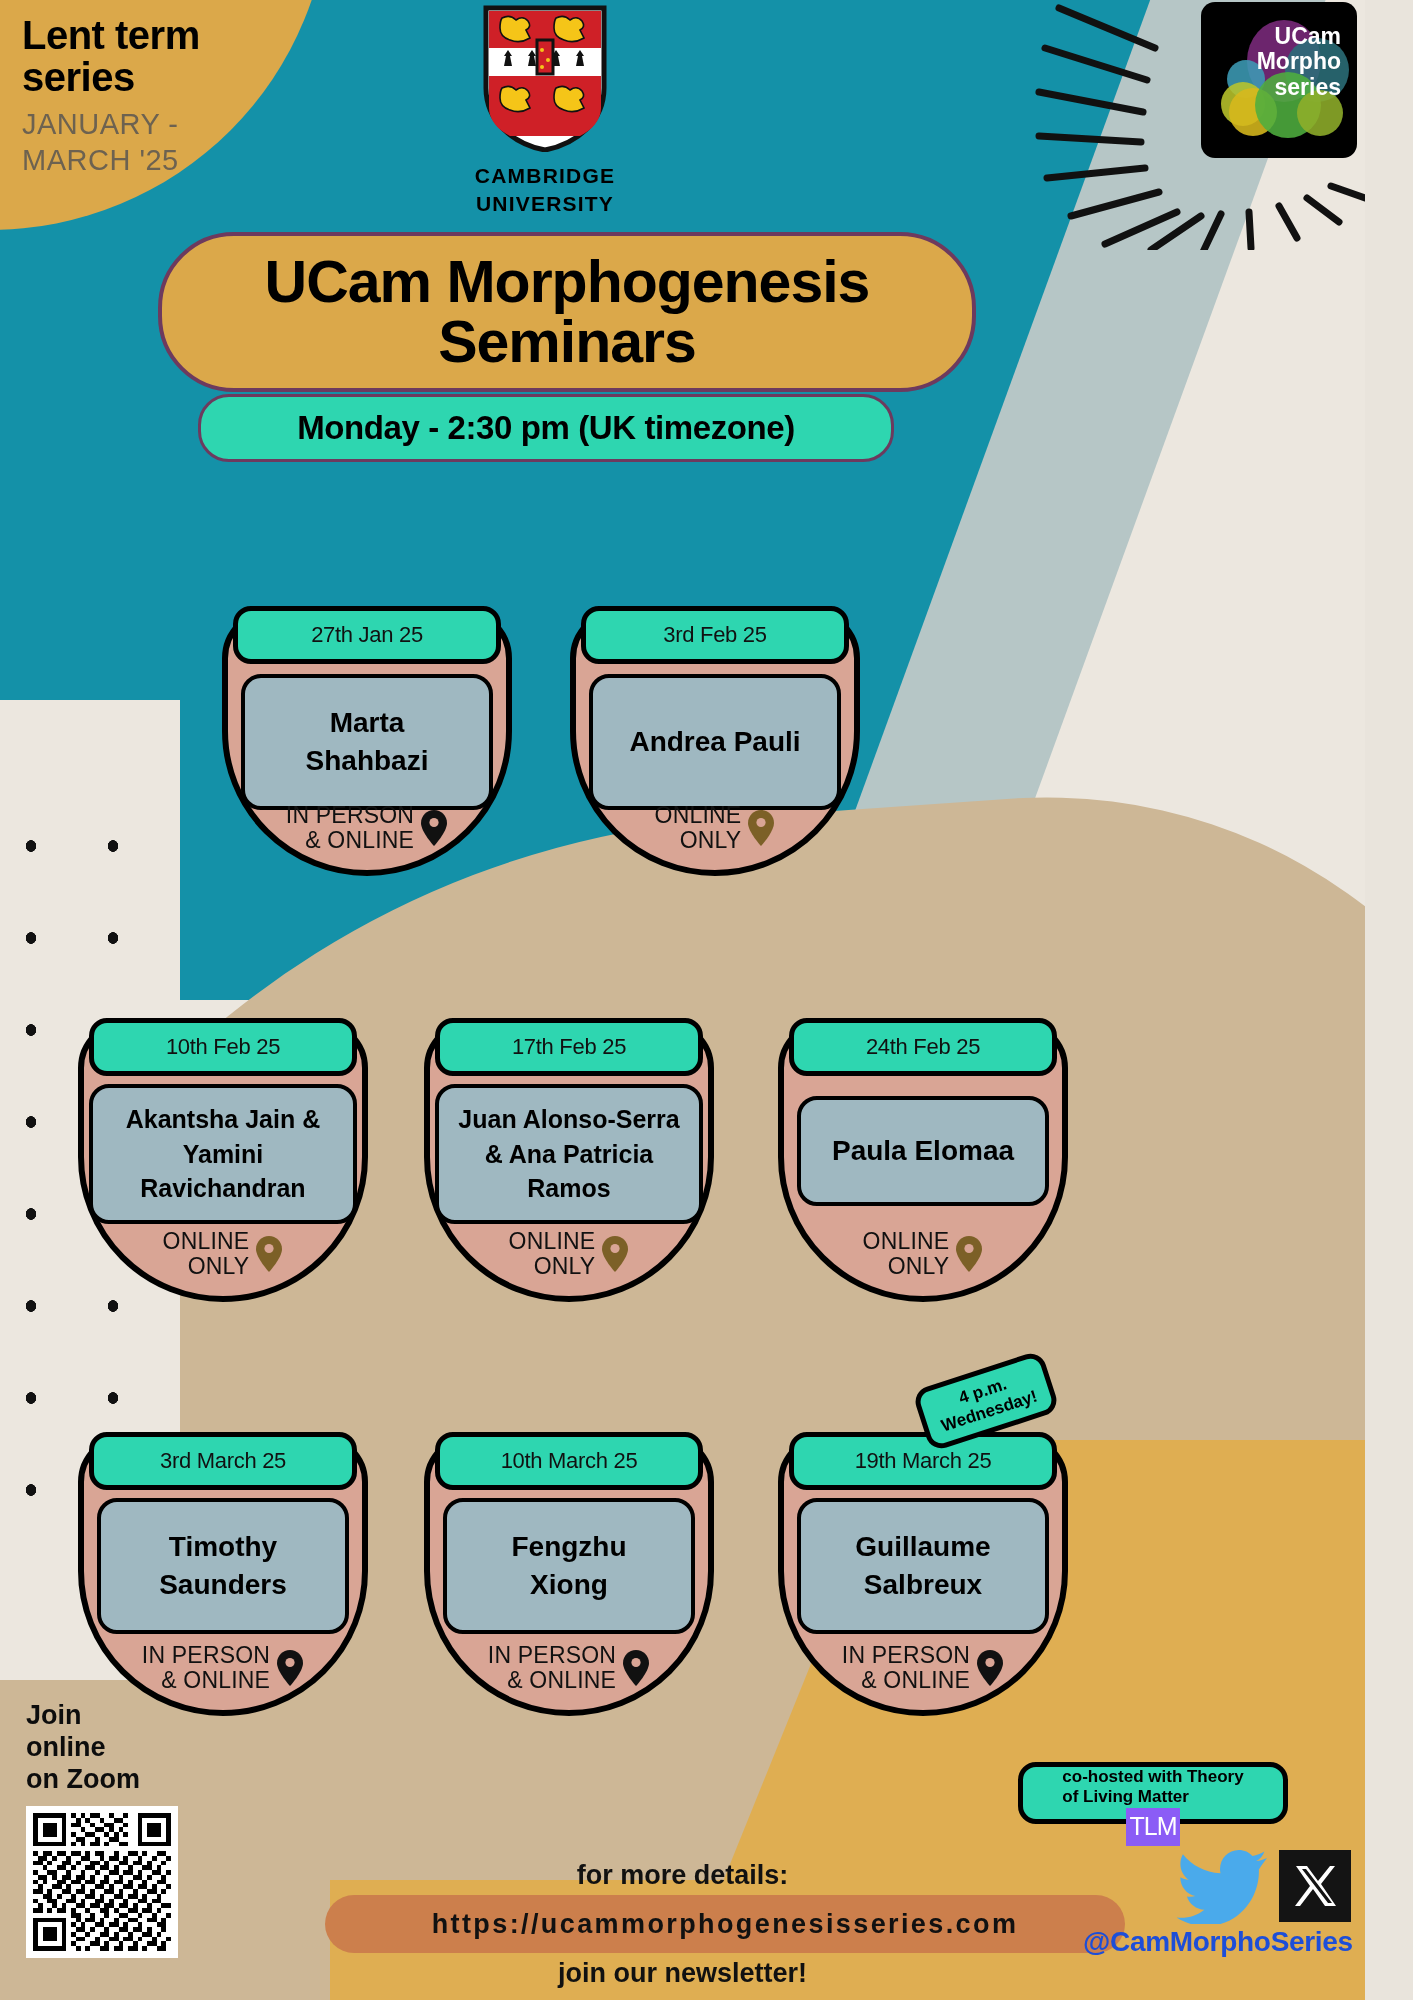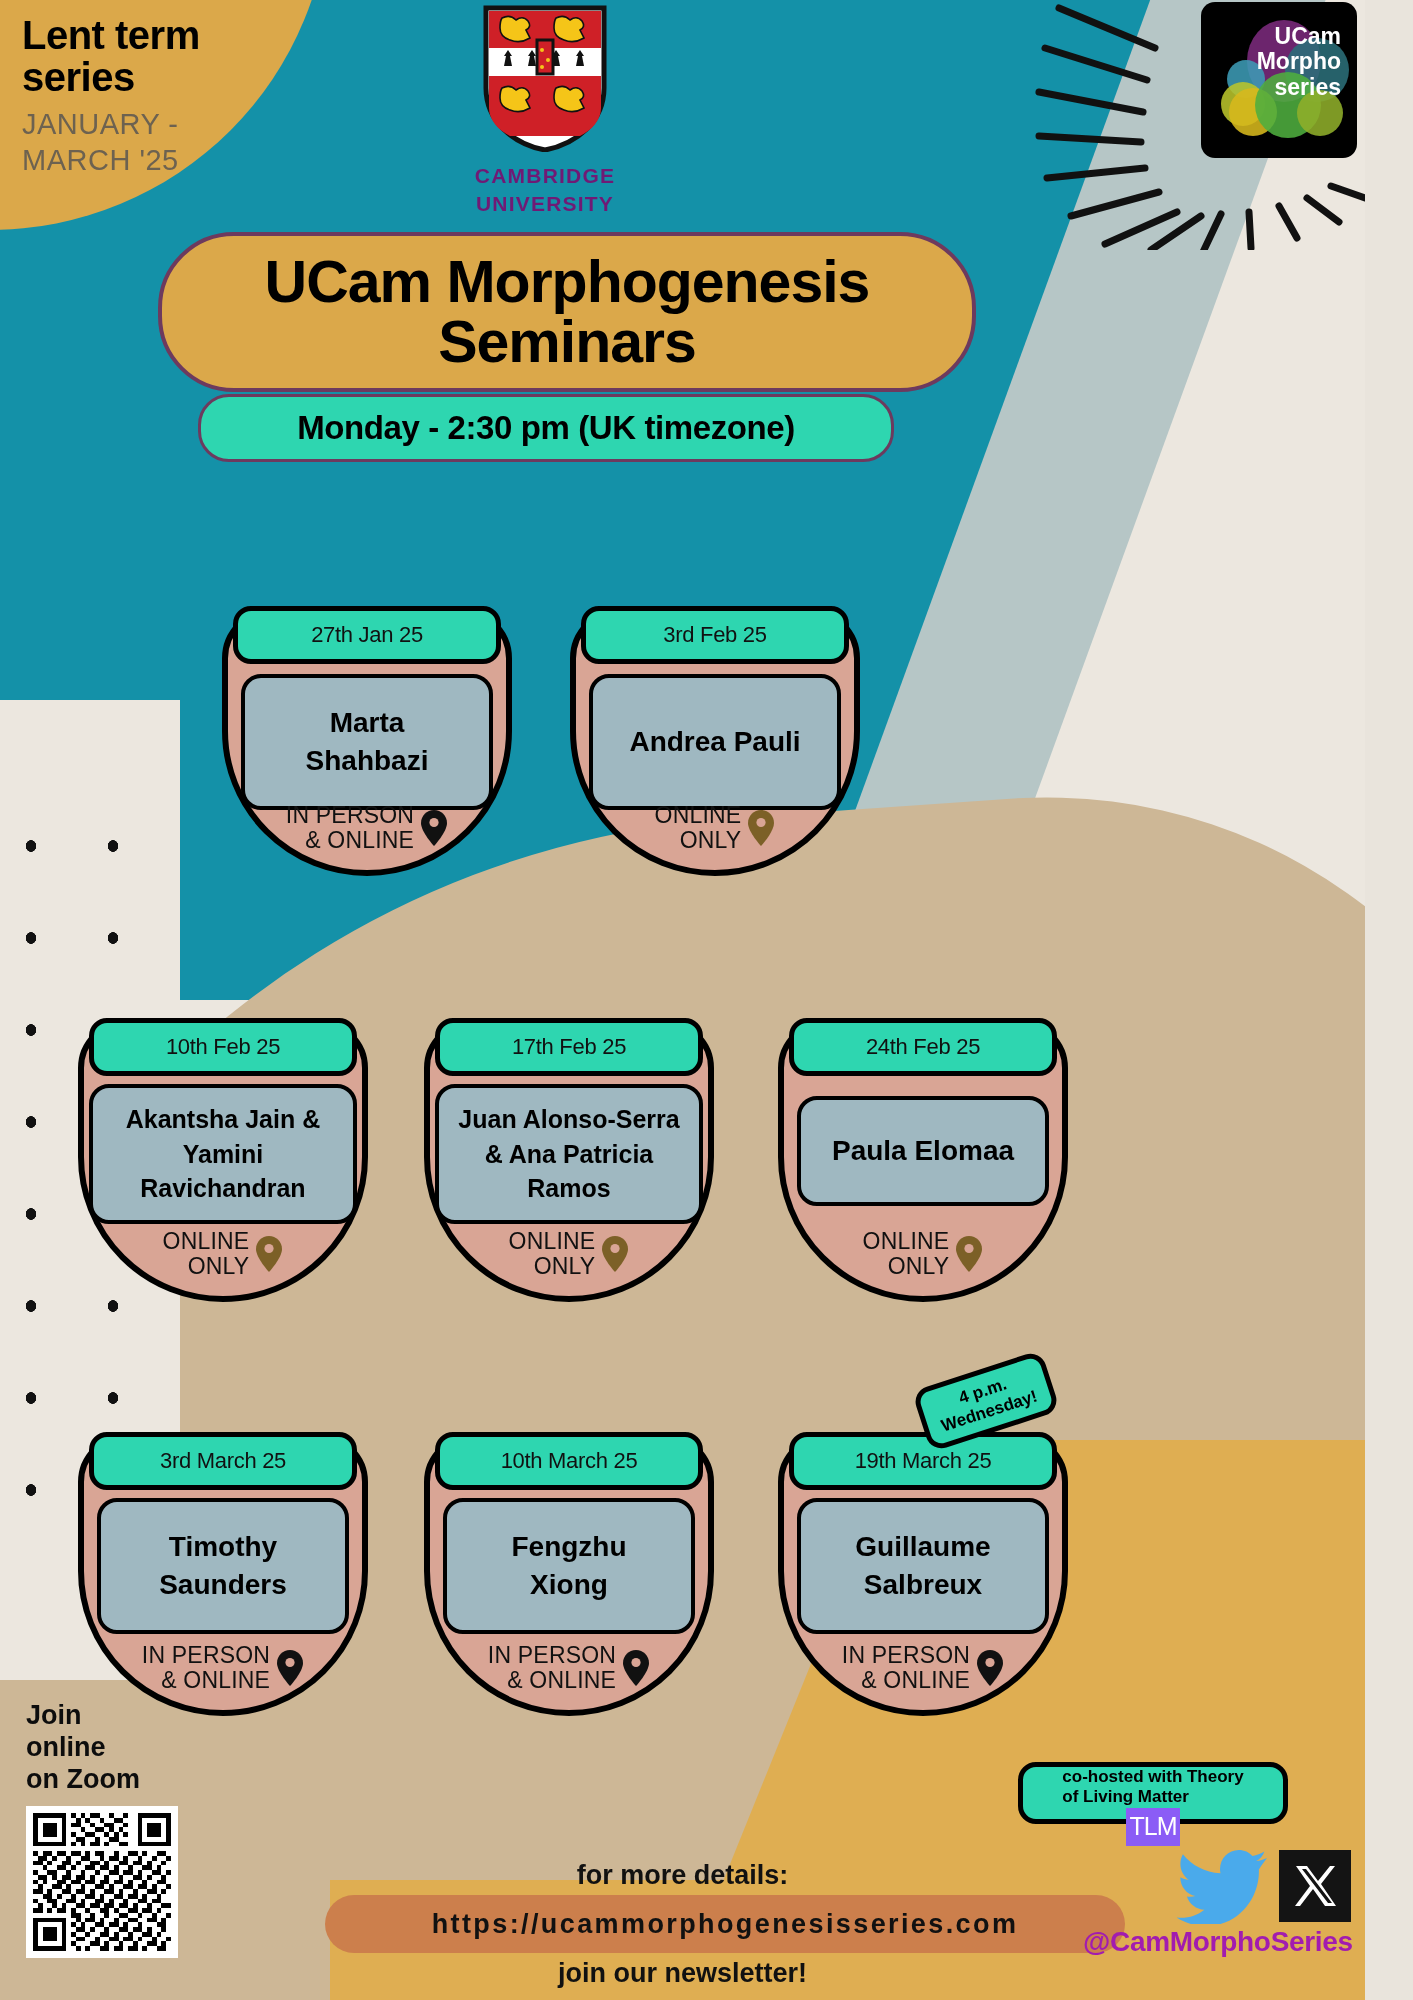--- a/index.html
+++ b/index.html
@@ -37,21 +37,21 @@
   
   .rays{position:absolute;right:0;top:0;width:330px;height:250px;}
 
   
   .lent{position:absolute;left:22px;top:14px;width:300px;}
   .lent-title{font-size:40px;font-weight:bold;color:#000;line-height:1.05;letter-spacing:-0.5px;}
   .lent-sub{font-size:29px;color:#6d6250;line-height:1.25;margin-top:8px;letter-spacing:0.5px;}
 
   
   .crest-wrap{position:absolute;left:470px;top:4px;width:150px;text-align:center;}
-  .crest-cap{font-size:21px;font-weight:bold;letter-spacing:1.2px;color:#701a75;line-height:1.35;margin-top:6px;}
+  .crest-cap{font-size:21px;font-weight:bold;letter-spacing:1.2px;color:#000000;line-height:1.35;margin-top:6px;}
 
   
   .logo-badge{position:absolute;right:8px;top:2px;width:156px;height:156px;background:#000;
               border-radius:14px;overflow:hidden;}
   .logo-badge .blob{position:absolute;border-radius:50%;opacity:.88;}
   .logo-text{position:absolute;inset:0;color:#fff;font-size:23px;font-weight:600;
              line-height:1.1;text-align:right;padding:22px 16px 0 0;box-sizing:border-box;}
 
   
   .title-box{position:absolute;left:158px;top:232px;width:810px;height:152px;
@@ -121,21 +121,21 @@
   .urlbar{position:absolute;left:325px;top:1895px;width:800px;height:58px;background:#cc7f4c;
           border-radius:29px;display:flex;align-items:center;justify-content:center;}
   .urltext{font-size:27px;font-weight:bold;color:#111;letter-spacing:2.4px;}
   .newsletter{position:absolute;left:0;right:0;top:1958px;text-align:center;
               font-size:27px;font-weight:bold;color:#111;}
 
   .social{position:absolute;right:14px;top:1848px;width:268px;}
   .social-icons{display:flex;align-items:center;justify-content:flex-end;gap:10px;}
   .x-box{width:72px;height:72px;background:#141414;display:flex;align-items:center;
          justify-content:center;}
-  .handle{margin-top:2px;text-align:right;font-size:28px;font-weight:bold;color:#a21caf;
+  .handle{margin-top:2px;text-align:right;font-size:28px;font-weight:bold;color:#1d4ed8;
           letter-spacing:-.3px;}
 </style>
 </head>
 <body>
 
 <div id="poster">
 
   <div class="bg bg-cream"></div>
   <div class="bg bg-greytop"></div>
   <div class="bg bg-creamright"></div>

